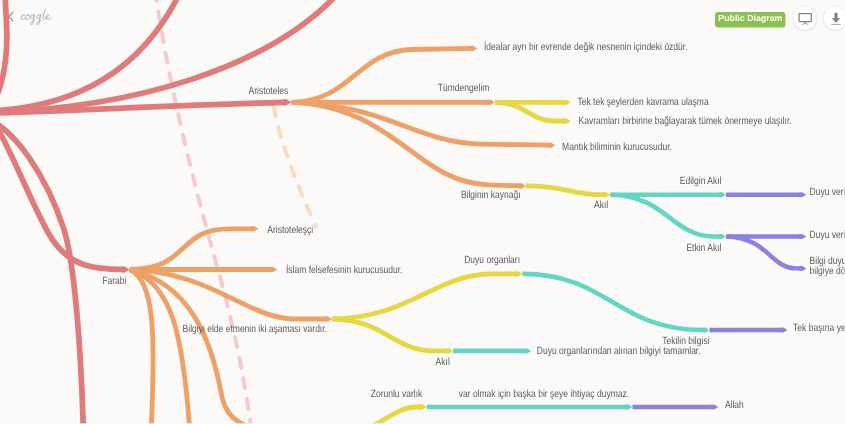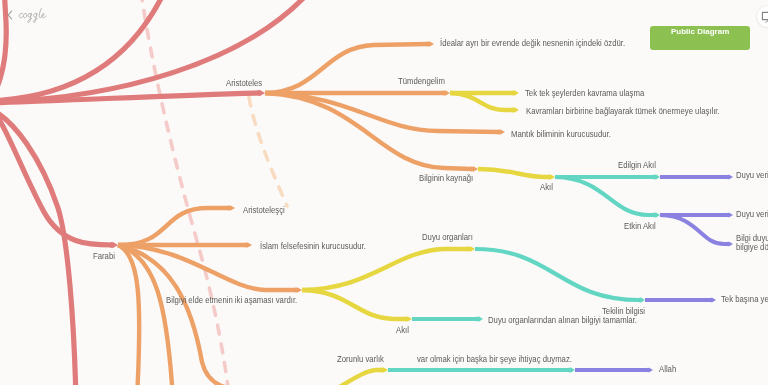--- a/index.html
+++ b/index.html
@@ -4,22 +4,22 @@
 <title>Coggle</title>
 <style>
 html,body{margin:0;padding:0;}
 body{width:768px;height:385px;overflow:hidden;background:#fbfaf9;
      font-family:"Liberation Sans",sans-serif;}
 #stage{position:relative;width:768px;height:385px;overflow:hidden;background:#fbfaf9;}
 #edges{position:absolute;left:0;top:0;width:768px;height:385px;display:block;}
 .lbl{position:absolute;font-size:9.5px;color:#5d5a57;white-space:nowrap;line-height:10px;
      transform:scaleX(0.815);transform-origin:0 0;}
 #topbar{position:absolute;left:650px;top:6px;display:flex;align-items:flex-start;z-index:20;white-space:nowrap;}
-.badge{background:#8cc152;color:#fff;font-size:8px;font-weight:bold;padding:0 21px;
-       border-radius:3px;height:24px;line-height:12.5px;margin-top:20px;white-space:nowrap;}
+.badge{background:#8cc152;color:#fff;font-size:8px;font-weight:bold;padding:0 3px;
+       border-radius:3px;height:14px;line-height:12.5px;margin-top:5px;white-space:nowrap;}
 .cbtn{width:21px;height:21px;border-radius:50%;background:#fff;
       box-shadow:0 0 2px rgba(0,0,0,.10),0 1px 3px rgba(0,0,0,.07);
       display:flex;align-items:center;justify-content:center;margin-left:7px;}
 #logo{position:absolute;left:7px;top:5px;z-index:20;display:flex;align-items:center;}
 #logotext{margin-left:4px;display:block;}
 </style>
 </head>
 <body>
 
 <div id="stage">

